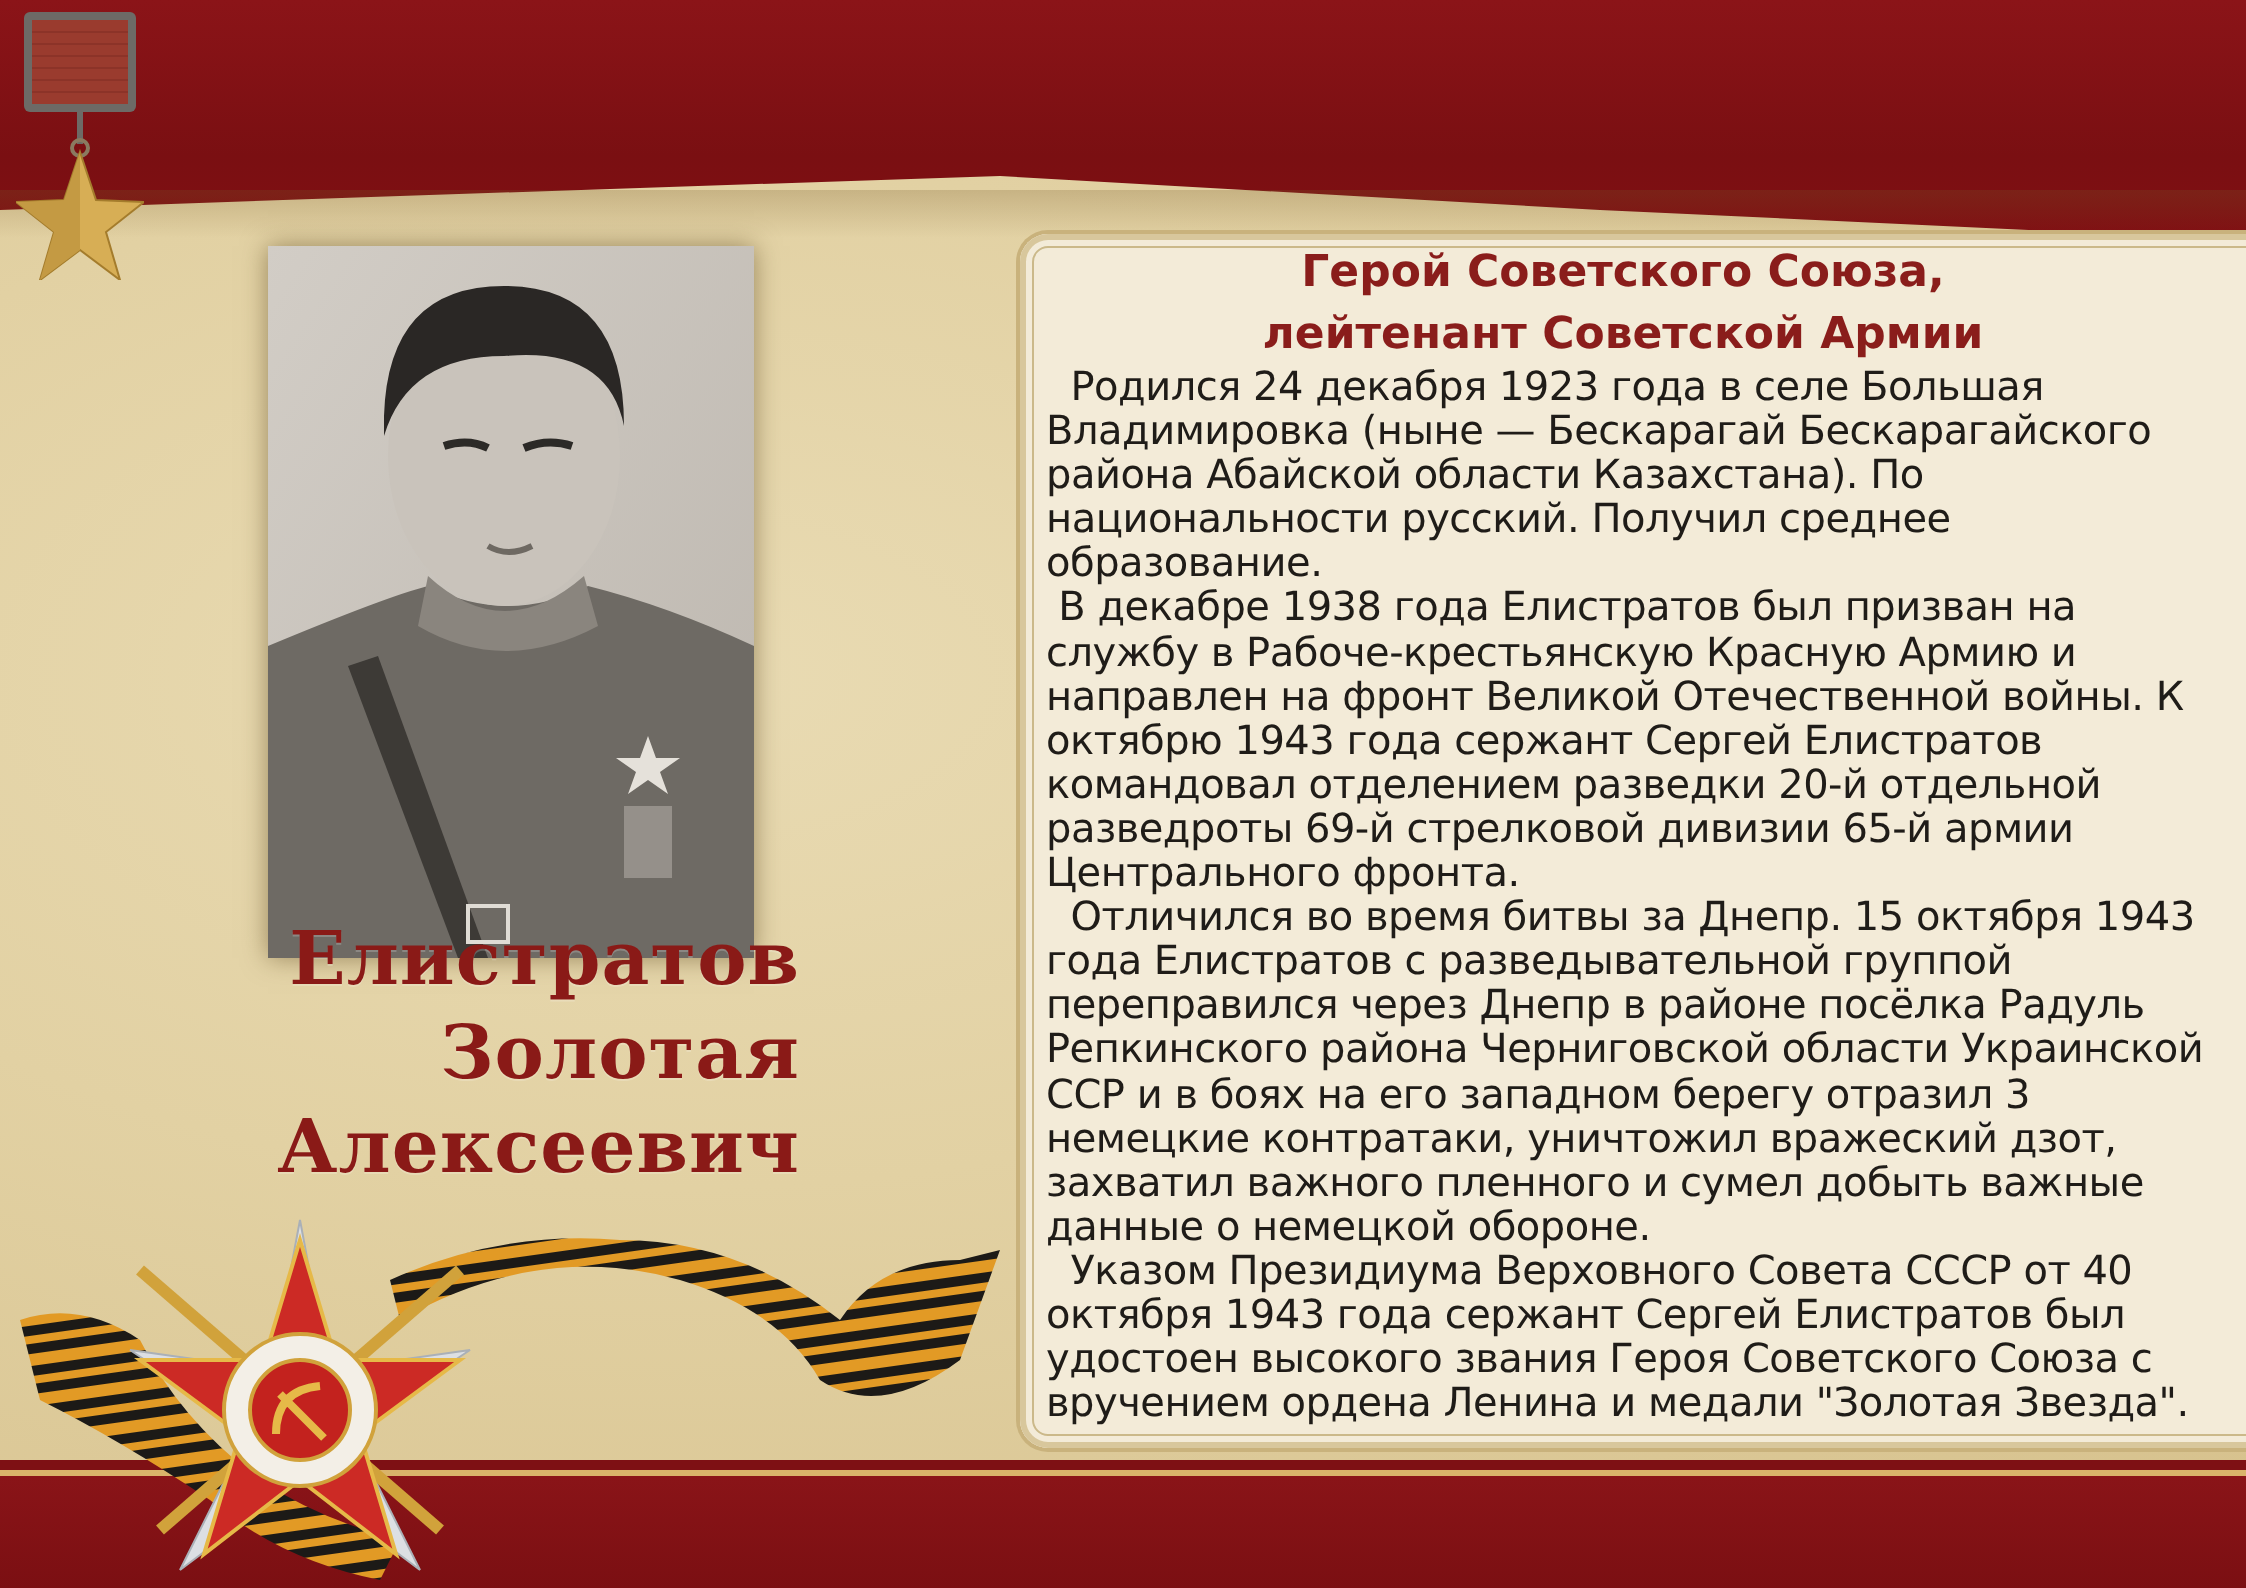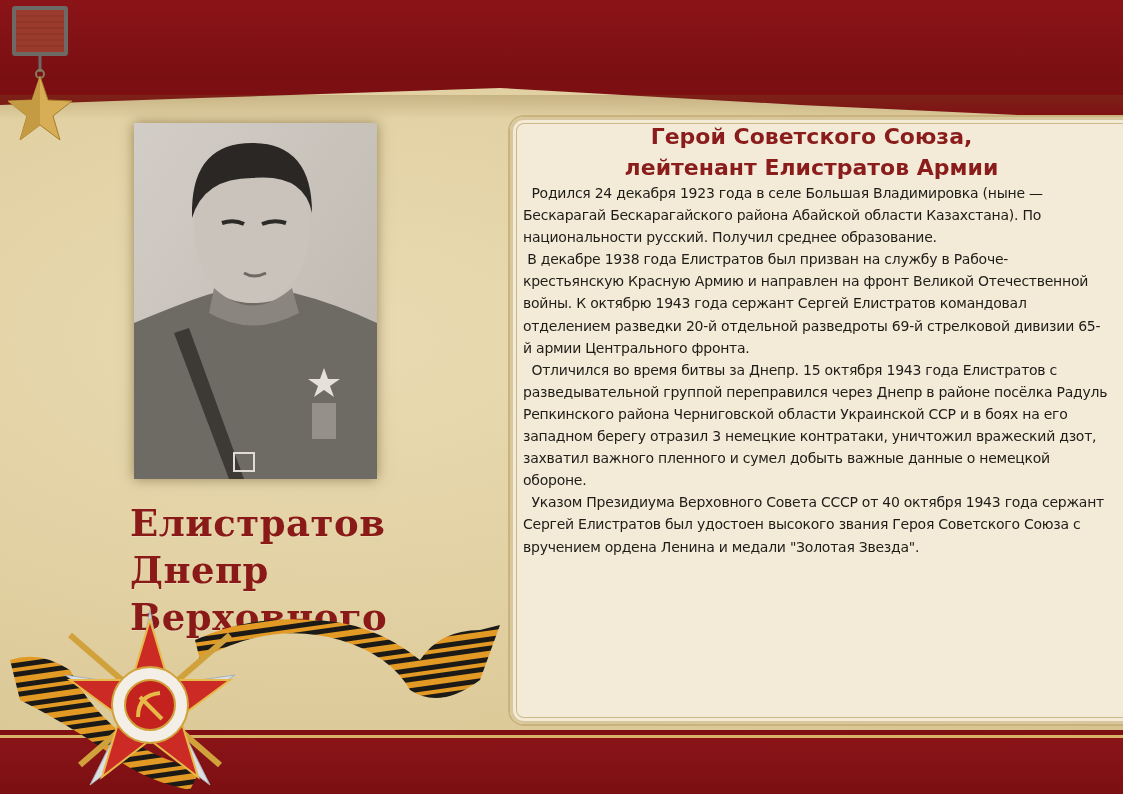--- a/index.html
+++ b/index.html
@@ -8,28 +8,28 @@
   .parchment { position:absolute; left:0; top:70px; width:1123px; height:670px;
     background: radial-gradient(ellipse at 30% 40%, #e9dbb3 0%, #e2d1a3 45%, #d7c28e 100%);
     clip-path: polygon(0 35px, 200px 28px, 500px 18px, 800px 35px, 1123px 50px, 1123px 660px, 0 660px); }
   .parchment-shadow { position:absolute; left:0; top:95px; width:1123px; height:24px; background:linear-gradient(180deg, rgba(120,90,40,0.25), rgba(0,0,0,0)); }
   .bottom-band { position:absolute; left:0; top:735px; width:1123px; height:59px; background:linear-gradient(180deg,#8a1418,#7a0f12); border-top:3px solid #d9b36a; }
 
   .medal { position:absolute; left:8px; top:4px; width:64px; height:136px; }
   .photo-frame { position:absolute; left:134px; top:123px; width:243px; height:356px; background:#cfc9c0; box-shadow: 0 0 12px rgba(90,70,30,0.55); overflow:hidden; }
   .photo-frame svg { width:100%; height:100%; display:block; }
 
-  .name-block { position:absolute; left:130px; top:500px; width:270px; text-align:left; color:#8a1a17; font-family:"DejaVu Serif", serif; font-weight:bold; font-size:37px; line-height:47px; letter-spacing:0.5px; }
+  .name-block { position:absolute; left:130px; top:456px; width:270px; text-align:right; color:#8a1a17; font-family:"DejaVu Serif", serif; font-weight:bold; font-size:37px; line-height:47px; letter-spacing:0.5px; }
   .name-block div { text-shadow: 0 1px 0 rgba(255,255,255,0.2); }
 
   .order { position:absolute; left:10px; top:600px; width:500px; height:194px; }
 
   .text-panel { position:absolute; left:510px; top:117px; width:717px; height:607px; background:#f3ebd8; border-radius:14px; box-shadow: inset 0 0 0 3px #d8c79c, inset 0 0 0 6px #f3ebd8, inset 0 0 0 7px #cbb98a, 0 0 0 2px #c9b27c; }
   .panel-title { position:absolute; left:0; top:4px; width:603px; text-align:center; color:#8a1d1b; font-weight:bold; font-size:22px; line-height:31px; font-family:"DejaVu Sans", sans-serif; }
-  .panel-body { position:absolute; left:13px; top:65px; width:585px; color:#1f1c18; font-family:"DejaVu Sans", sans-serif; font-size:14px; line-height:22.1px; letter-spacing:-0.25px; }
+  .panel-body { position:absolute; left:13px; top:65px; width:585px; color:#1f1c18; font-family:"DejaVu Sans", sans-serif; font-size:20px; line-height:22.1px; letter-spacing:-0.25px; }
   .panel-body p { margin:0; }
 </style>
 </head>
 <body>
 
 <div class="top-band"></div>
 <div class="parchment"></div>
 <div class="parchment-shadow"></div>
 <div class="bottom-band"></div>
 
@@ -68,22 +68,22 @@
     <path d="M110 150 Q120 156 132 150" stroke="#6e6962" stroke-width="3" fill="none"></path>
     <path d="M80 165 Q118 200 158 165 L165 190 Q118 215 75 190 Z" fill="#8a857e"></path>
     <polygon points="190,245 194,256 206,256 196,263 200,274 190,267 180,274 184,263 174,256 186,256" fill="#e5e1da"></polygon>
     <rect x="178" y="280" width="24" height="36" fill="#95908a"></rect>
     <rect x="100" y="330" width="20" height="18" fill="none" stroke="#e0dcd5" stroke-width="2"></rect>
   </svg>
 </div>
 
 <div class="name-block">
   <div>Елистратов</div>
-  <div>Днепр</div>
-  <div>Верховного</div>
+  <div>Золотая</div>
+  <div>Алексеевич</div>
 </div>
 
 <svg class="order" viewBox="0 0 500 194">
   <defs>
     <pattern id="stg" width="20" height="20" patternUnits="userSpaceOnUse" patternTransform="rotate(-8)">
       <rect width="20" height="20" fill="#e29a25"></rect>
       <rect y="3" width="20" height="5" fill="#1c1a17"></rect>
       <rect y="12" width="20" height="5" fill="#1c1a17"></rect>
     </pattern>
   </defs>
@@ -97,21 +97,21 @@
     <circle cx="0" cy="0" r="38" fill="#f3efe7" stroke="#d1a23b" stroke-width="2"></circle>
     <circle cx="0" cy="0" r="25" fill="#c3221e" stroke="#d1a23b" stroke-width="2"></circle>
     <path d="M-10 -8 L12 14 M-12 12 Q-12 -10 10 -12" stroke="#e6b948" stroke-width="4" fill="none"></path>
     <text x="0" y="4" font-size="7" fill="#b5231f" text-anchor="middle" font-family="DejaVu Sans, sans-serif" style="display:none">ОТЕЧЕСТВЕННАЯ ВОЙНА</text>
   </g>
 </svg>
 
 <div class="text-panel">
   <div class="panel-title">
     <div>Герой Советского Союза,</div>
-    <div>лейтенант Елистратов Армии</div>
+    <div>лейтенант Советской Армии</div>
   </div>
   <div class="panel-body">
     <p style="white-space:pre-wrap">  Родился 24 декабря 1923 года в селе Большая Владимировка (ныне — Бескарагай Бескарагайского района Абайской области Казахстана). По национальности русский. Получил среднее образование.</p>
     <p style="white-space:pre-wrap"> В декабре 1938 года Елистратов был призван на службу в Рабоче-крестьянскую Красную Армию и направлен на фронт Великой Отечественной войны. К октябрю 1943 года сержант Сергей Елистратов командовал отделением разведки 20-й отдельной разведроты 69-й стрелковой дивизии 65-й армии Центрального фронта.</p>
     <p style="white-space:pre-wrap">  Отличился во время битвы за Днепр. 15 октября 1943 года Елистратов с разведывательной группой переправился через Днепр в районе посёлка Радуль Репкинского района Черниговской области Украинской ССР и в боях на его западном берегу отразил 3 немецкие контратаки, уничтожил вражеский дзот, захватил важного пленного и сумел добыть важные данные о немецкой обороне.</p>
     <p style="white-space:pre-wrap">  Указом Президиума Верховного Совета СССР от 40 октября 1943 года сержант Сергей Елистратов был удостоен высокого звания Героя Советского Союза с вручением ордена Ленина и медали "Золотая Звезда".</p>
   </div>
 </div>
 
 </body></html>

